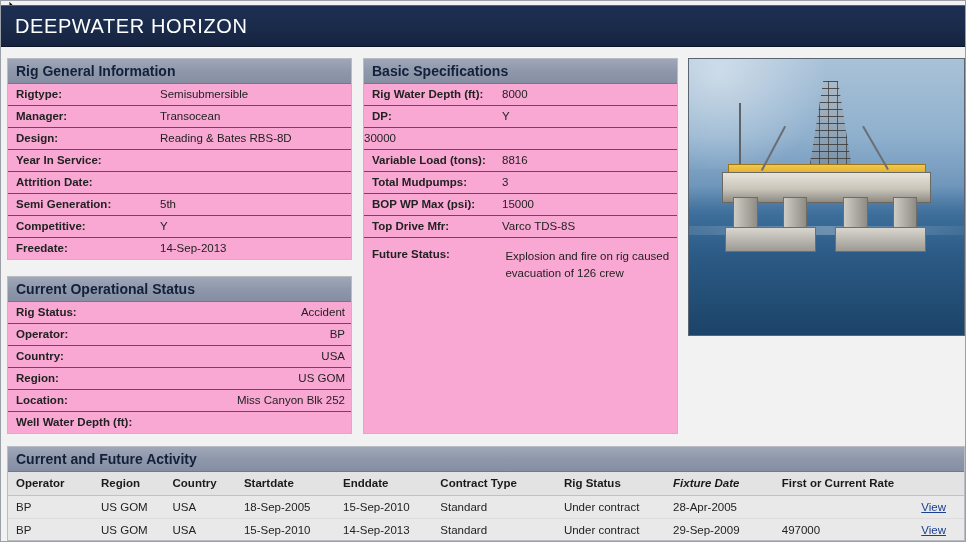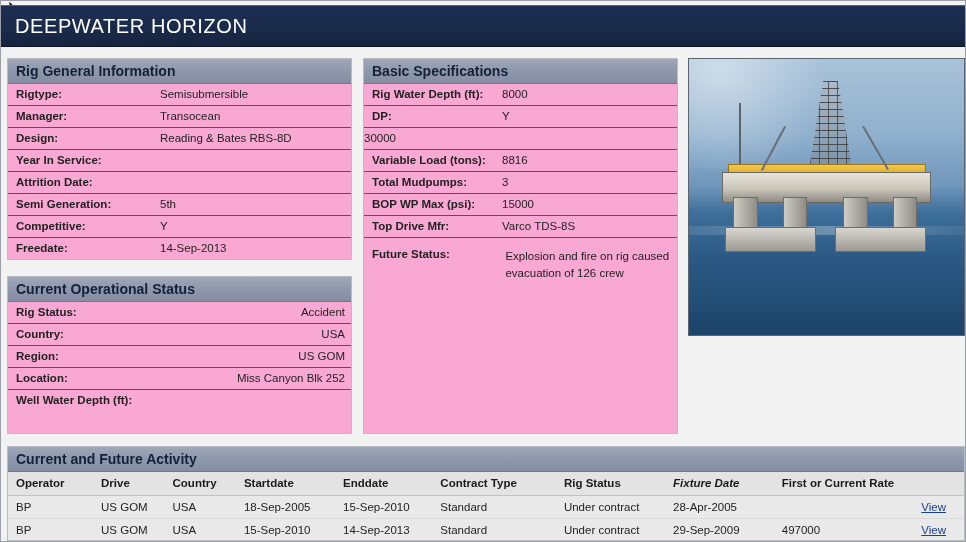--- a/index.html
+++ b/index.html
@@ -240,20 +240,24 @@
   </div>
 
   <div class="panel" id="panel-status">
     <div class="panel-head">Current Operational Status</div>
     <div class="rows">
       <div class="row">
         <div class="k">Rig Status:</div>
         <div class="v">Accident</div>
       </div>
       <div class="row">
+        <div class="k">Operator:</div>
+        <div class="v">BP</div>
+      </div>
+      <div class="row">
         <div class="k">Country:</div>
         <div class="v">USA</div>
       </div>
       <div class="row">
         <div class="k">Region:</div>
         <div class="v">US GOM</div>
       </div>
       <div class="row">
         <div class="k">Location:</div>
         <div class="v">Miss Canyon Blk 252</div>
@@ -325,21 +329,21 @@
       <div class="crane" style="left:72%; bottom:60%; height:18%; transform: rotate(-30deg);"></div>
     </div>
   </div>
 
   <div id="panel-activity">
     <div class="panel-head">Current and Future Activity</div>
     <table id="activity-table">
       <thead>
         <tr>
           <th class="col-op">Operator</th>
-          <th class="col-reg">Drive</th>
+          <th class="col-reg">Region</th>
           <th class="col-cty">Country</th>
           <th class="col-sd">Startdate</th>
           <th class="col-ed">Enddate</th>
           <th class="col-ct">Contract Type</th>
           <th class="col-rs">Rig Status</th>
           <th class="col-fd">Fixture Date</th>
           <th class="col-rate">First or Current Rate</th>
           <th></th>
         </tr>
       </thead>

